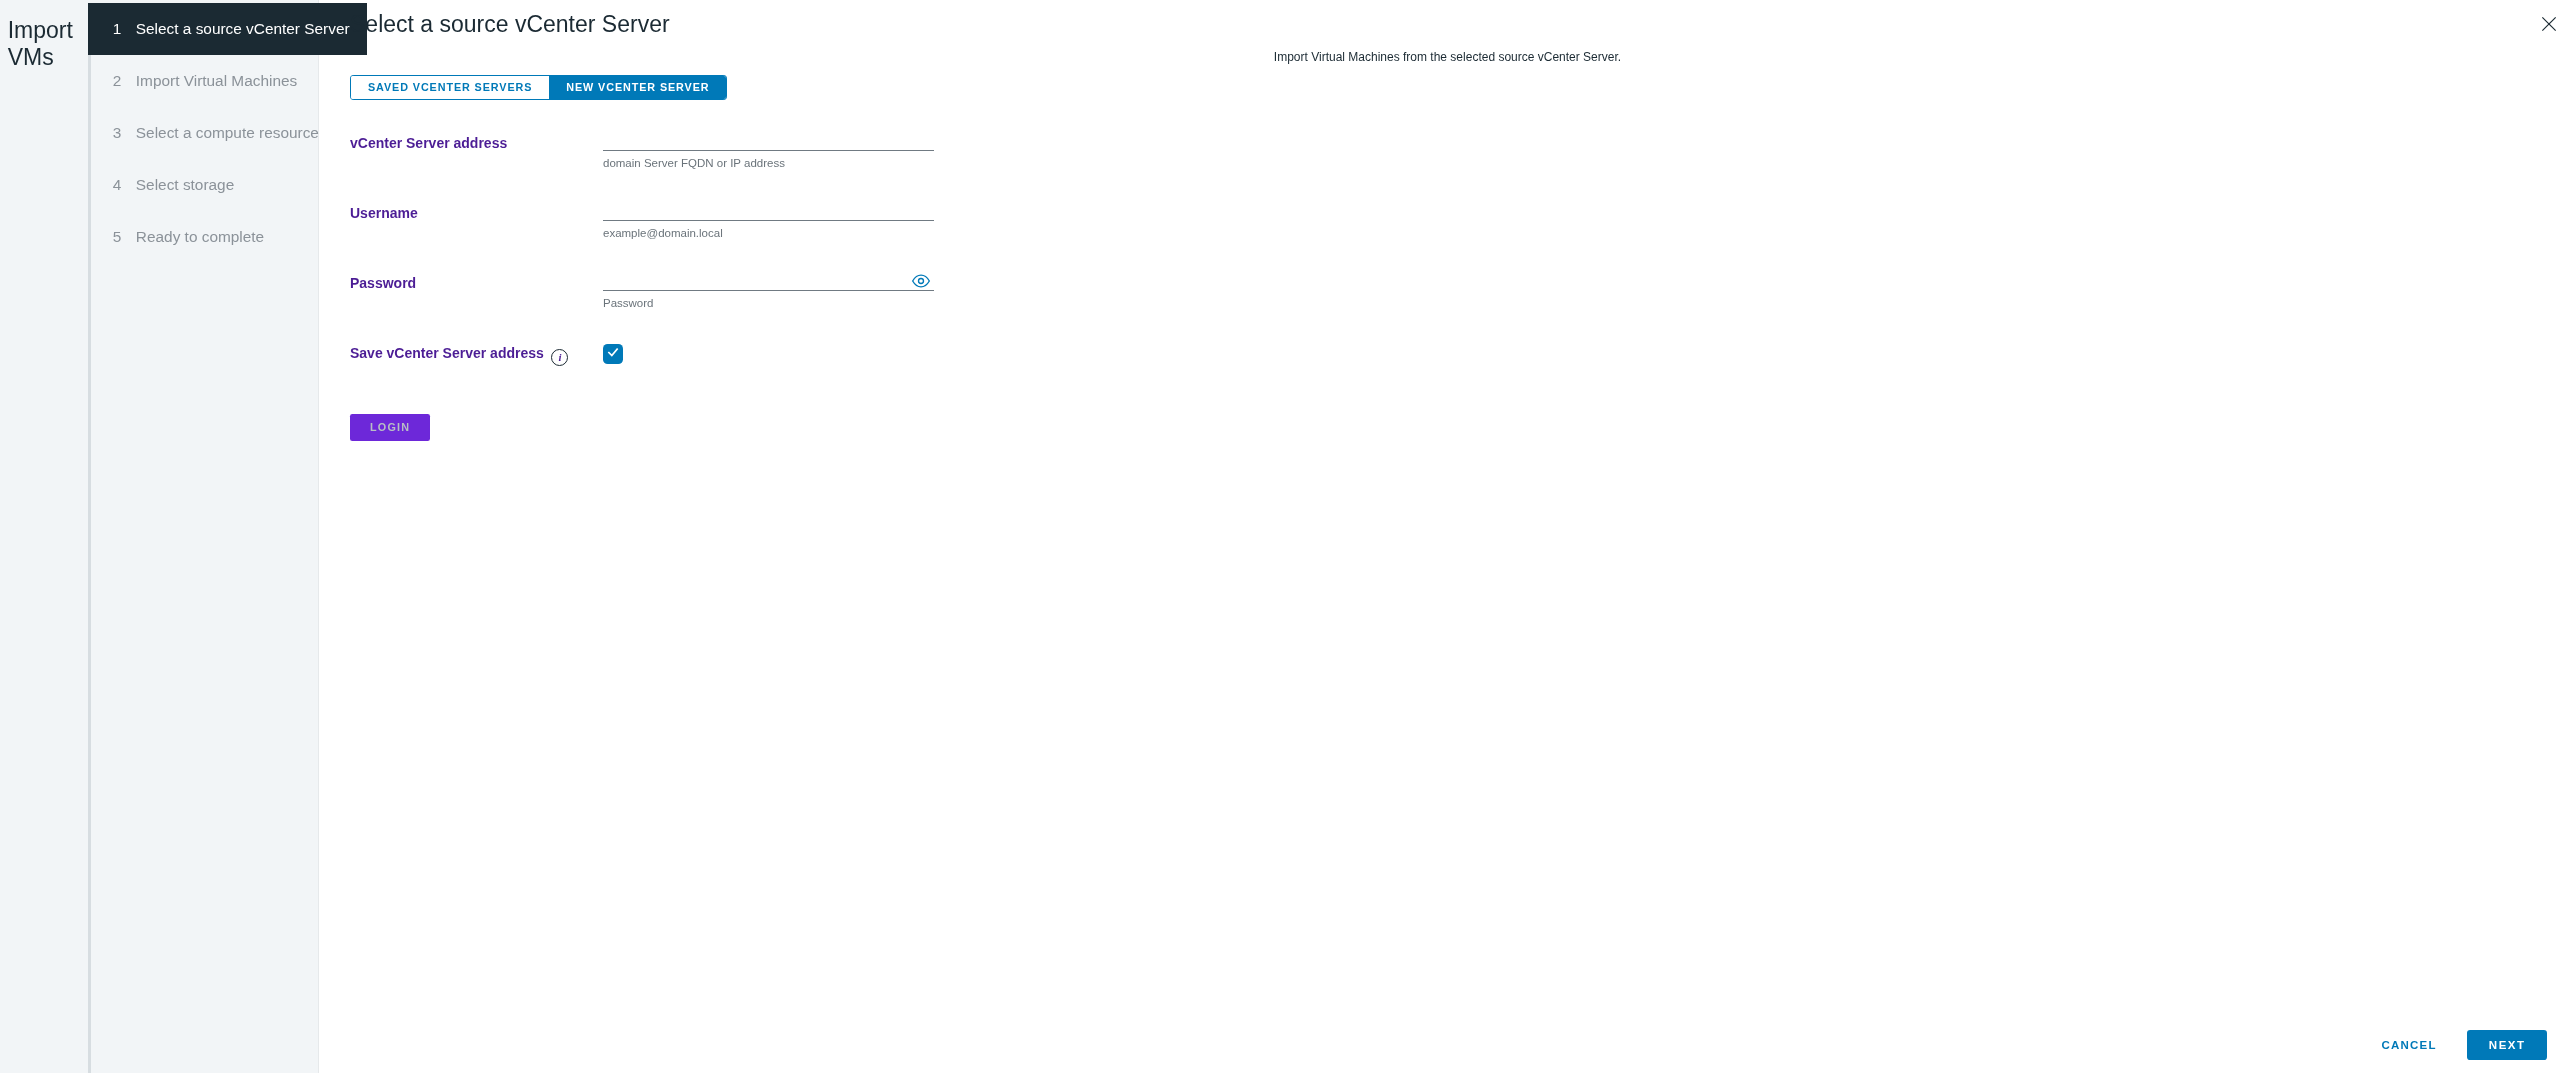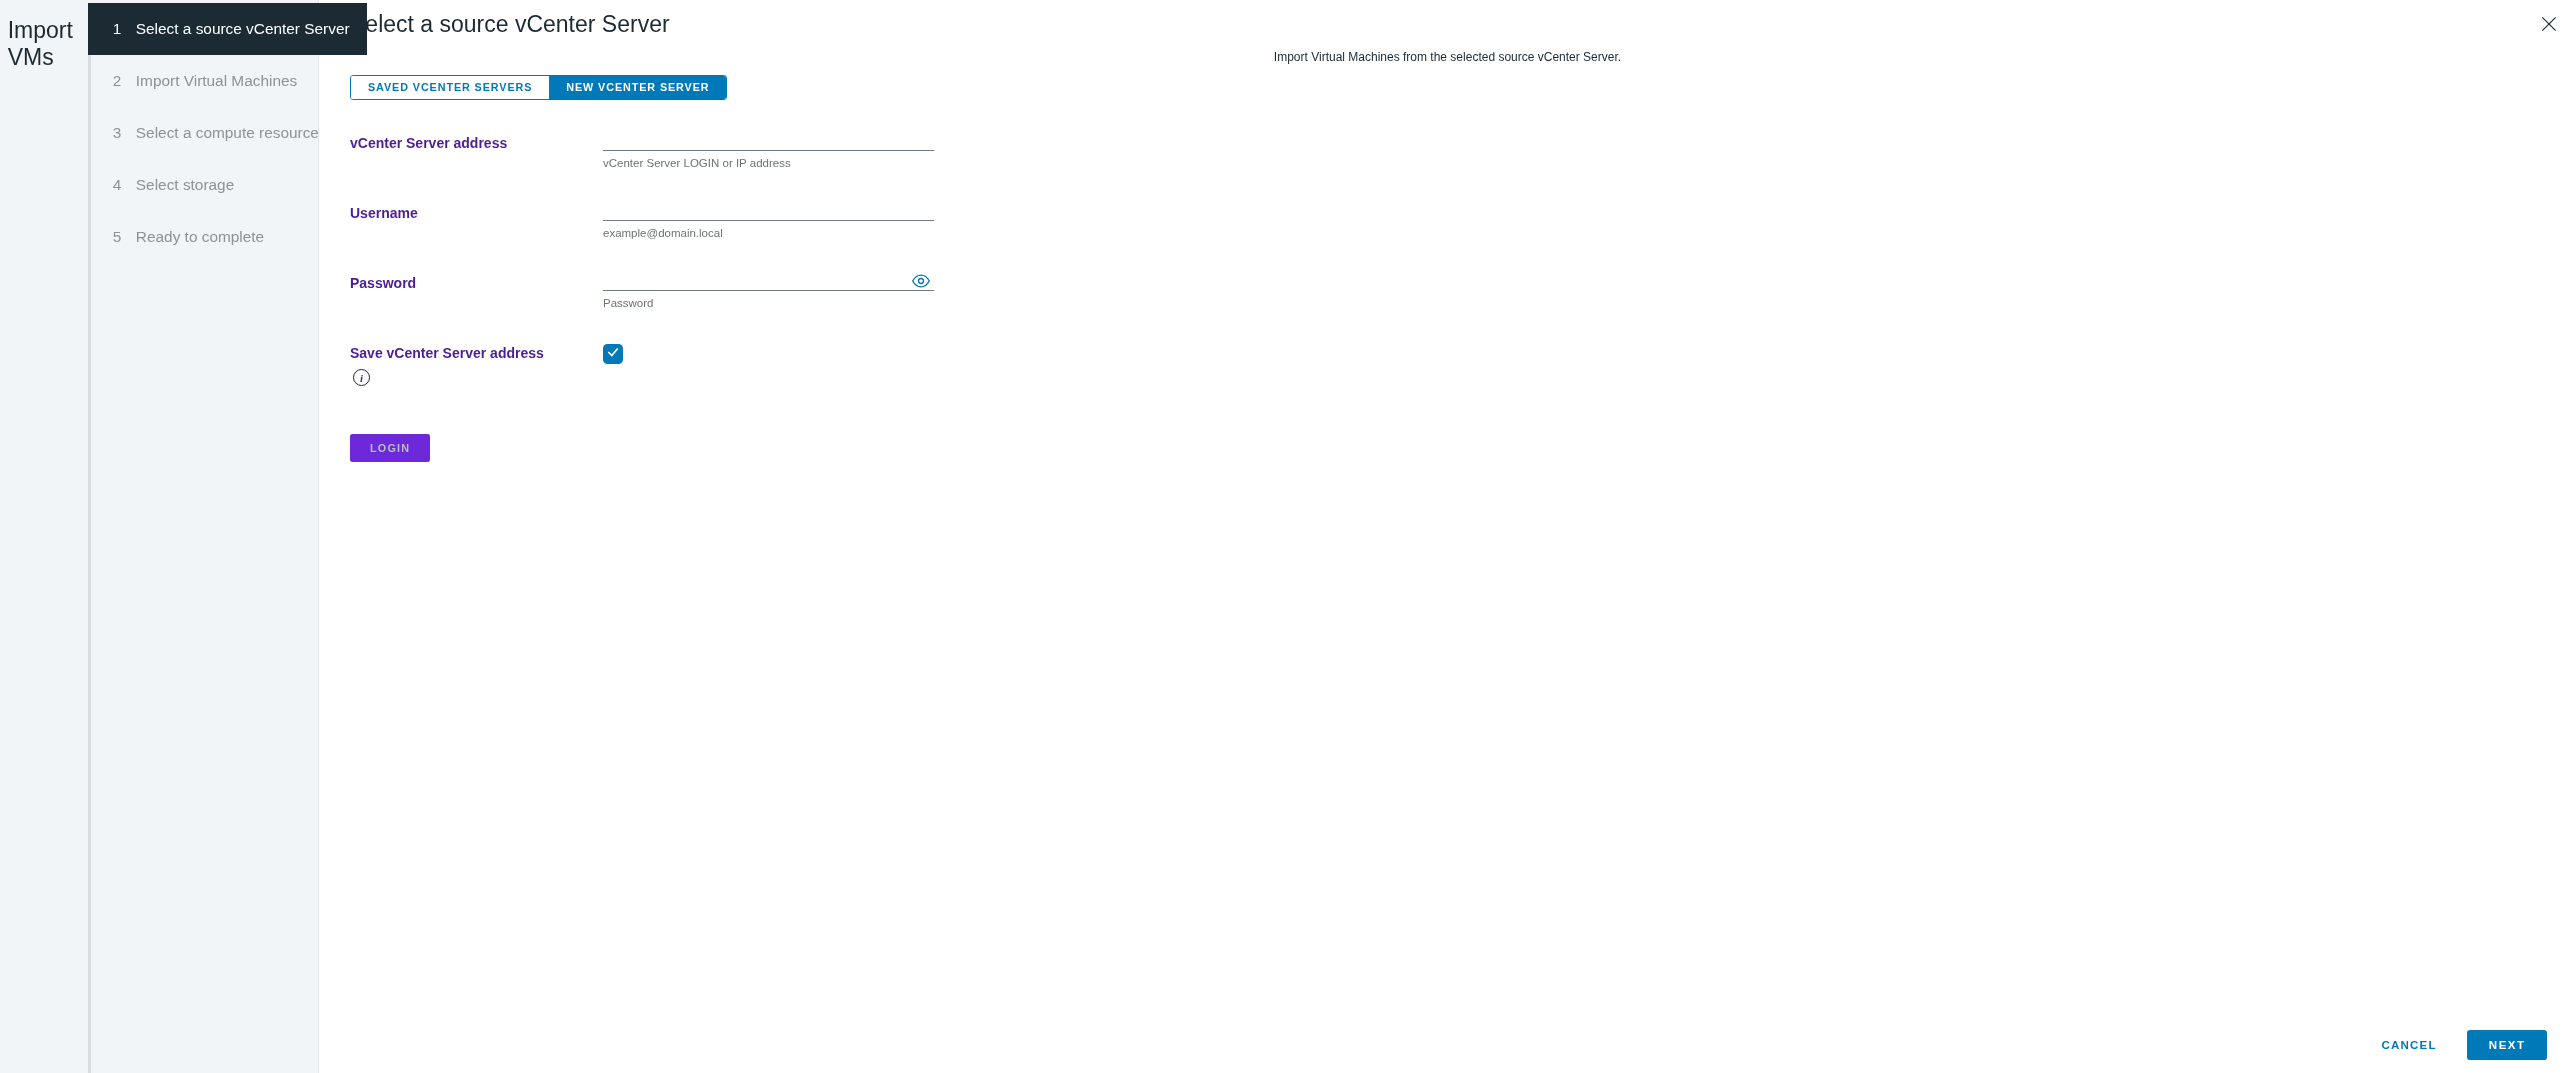--- a/index.html
+++ b/index.html
@@ -123,21 +123,21 @@
     position:absolute;
     right:3.1px;
     top:-3.1px;
     width:20px;
     height:20px;
     cursor:pointer;
   }
   .eye-icon svg { width:20px; height:20px; stroke:#0079b8; stroke-width:1.6; fill:none; }
 
   .form-row.save-row { align-items:flex-start; margin-bottom:17px; }
-  .form-row.save-row .flabel { display:flex; flex-direction:column; gap:4.6px; }
+  .form-row.save-row .flabel { display:flex; flex-direction:row; gap:4.6px; }
   .info-icon { width:17px; height:17px; border:1.4px solid #1b2a33; border-radius:50%; display:inline-flex; align-items:center; justify-content:center; font-style:italic; font-family:"Times New Roman",serif; font-weight:600; font-size:10.8px; margin-top:3.1px; margin-left:3.1px; }
 
   .checkbox {
     width:20px; height:20px;
     background:#0079b8;
     border-radius:4.6px;
     display:inline-flex;
     align-items:center;
     justify-content:center;
     cursor:pointer;
@@ -235,21 +235,21 @@
   </div>
 
   <div class="form-area">
 
     <div class="form-row">
       <div class="flabel">vCenter Server address</div>
       <div class="fcontrol">
         <div class="input-wrap">
           <input class="input-line" type="text" value="" style="">
         </div>
-        <div class="helper">vCenter Server LOGIN or IP address</div>
+        <div class="helper">domain Server FQDN or IP address</div>
       </div>
     </div>
 
     <div class="form-row">
       <div class="flabel">Username</div>
       <div class="fcontrol">
         <div class="input-wrap">
           <input class="input-line" type="text" value="" style="">
         </div>
         <div class="helper">example@domain.local</div>

